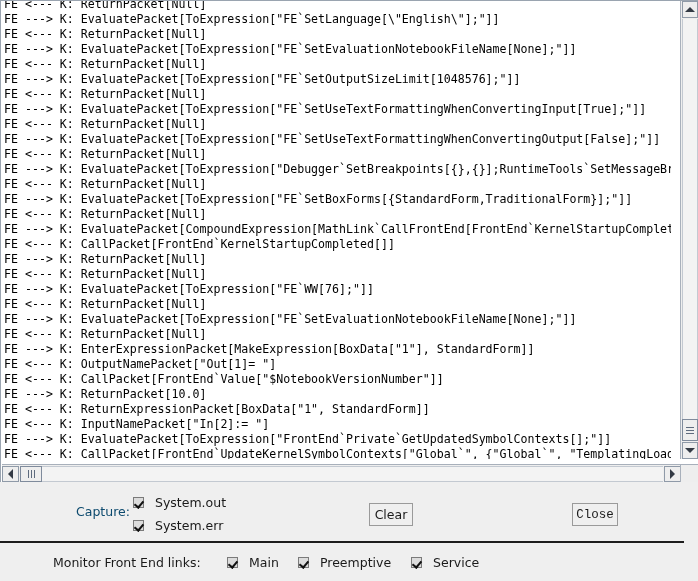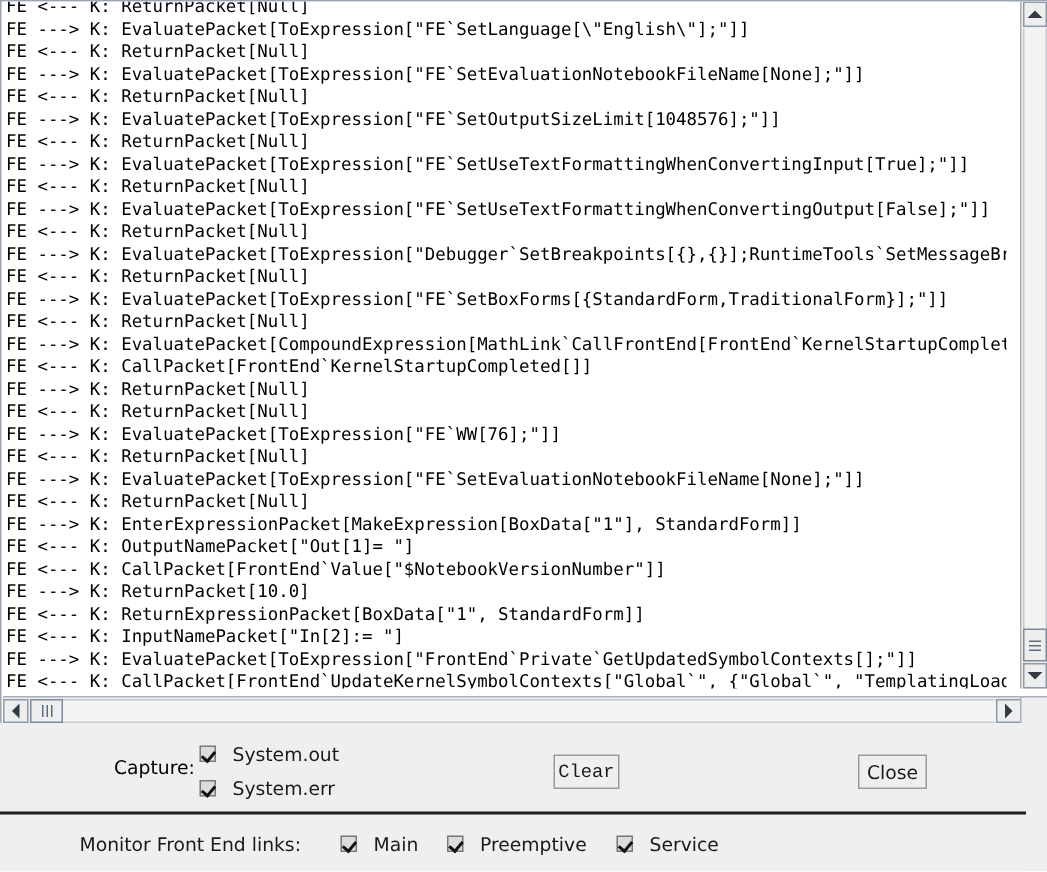--- a/index.html
+++ b/index.html
@@ -214,21 +214,21 @@
     width: 698px;
     height: 59px;
     background: #efefef;
     box-sizing: border-box;
   }
   .capture-label {
     position: absolute;
     left: 76px;
     top: 22px;
     font-size: 12.5px;
-    color: #000000;
+    color: #0c4a6e;
     font-family: "DejaVu Sans", sans-serif;
   }
   .cap-check-1 { position: absolute; left: 133px; top: 13px; }
   .cap-check-2 { position: absolute; left: 133px; top: 36px; }
 
   .checkline {
     display: flex;
     align-items: center;
     gap: 1px;
   }
@@ -353,22 +353,22 @@
       <span class="cbox"></span>
       <span class="cb-label">System.out</span>
     </div>
 
     <div class="checkline cap-check-2">
       <span class="cbox"></span>
       <span class="cb-label">System.err</span>
     </div>
   </div>
 
-  <div class="btn btn-clear" style="position:absolute;font-family:Liberation Mono, monospace;">Clear</div>
-  <div class="btn btn-close" style="position:absolute;">Close</div>
+  <div class="btn btn-clear" style="position:absolute;">Clear</div>
+  <div class="btn btn-close" style="position:absolute;font-family:Liberation Mono, monospace;">Close</div>
 
   <div class="monitor-panel">
     <span class="monitor-label">Monitor Front End links:</span>
 
     <div class="checkline mon-check mon-1">
       <span class="cbox"></span>
       <span class="cb-label">Main</span>
     </div>
 
     <div class="checkline mon-check mon-2">

